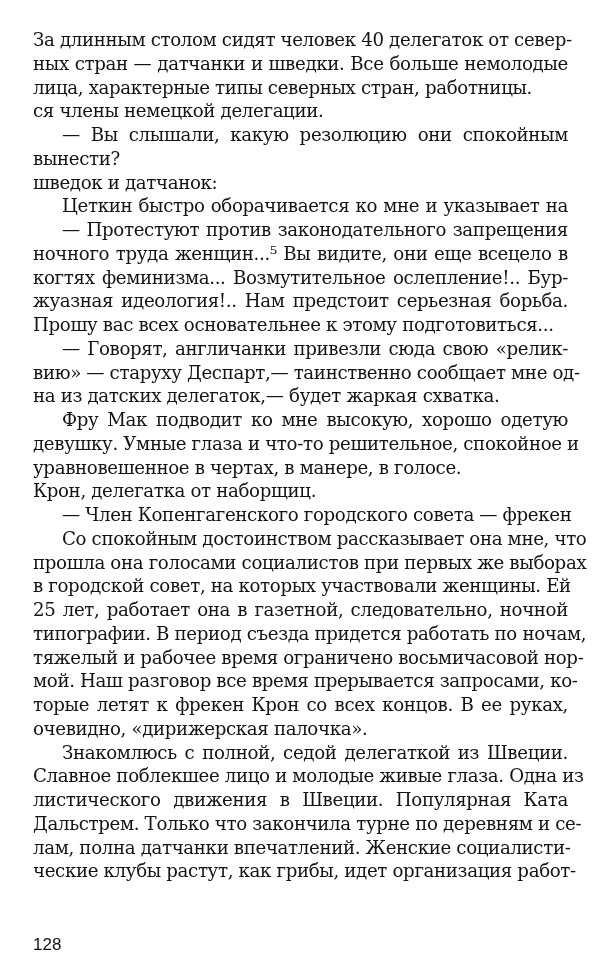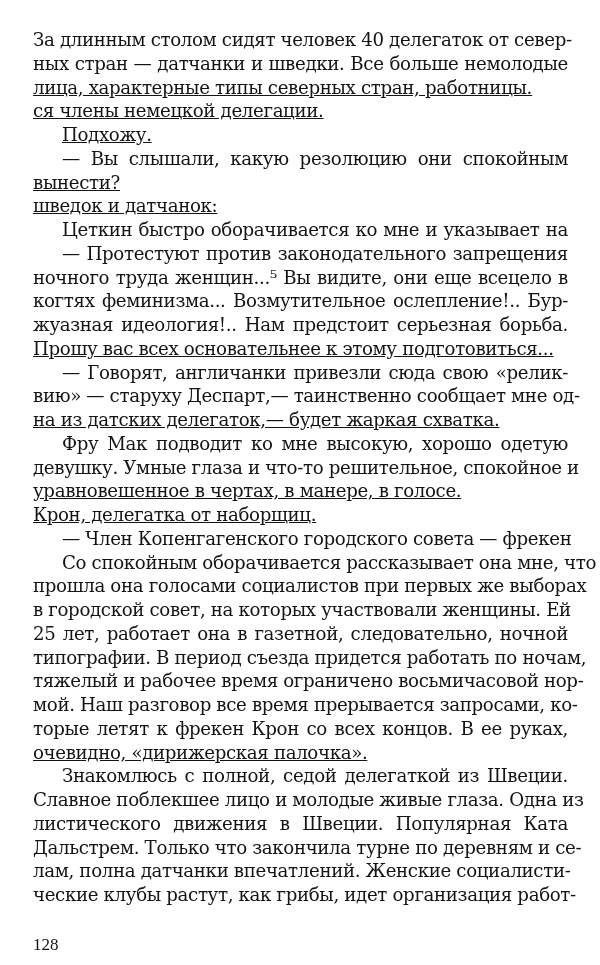--- a/index.html
+++ b/index.html
@@ -7,55 +7,54 @@
   .page {
     position: absolute; left: 33px; top: 28px; width: 535px;
     font-family: "DejaVu Serif", "Liberation Serif", serif;
     font-size: 18.2px; color: #141414;
   }
   .line {
     display: block; height: 23.75px; line-height: 23.75px;
     white-space: nowrap; text-align: justify; text-align-last: justify;
     letter-spacing: -0.35px;
   }
-  .line.last { text-align-last: left; text-decoration: underline; }
+  .line.last { text-align-last: left; }
   .line.indent { padding-left: 29px; }
   .folio {
     position: absolute; left: 33px; top: 935px;
-    font-family: Liberation Serif, serif;
+    font-family: Liberation Sans, sans-serif;
     font-size: 17px; color: #141414;
   }
 </style>
 </head>
 <body>
 
 <div class="page" id="page-body">
     <span class="line">За длинным столом сидят человек 40 делегаток от север-</span>
     <span class="line">ных стран — датчанки и шведки. Все больше немолодые</span>
     <span class="line last">лица, характерные типы северных стран, работницы.</span>
     <span class="line last">ся члены немецкой делегации.</span>
-    <span class="line indent last">Подхожу.</span>
     <span class="line indent">— Вы слышали, какую резолюцию они спокойным</span>
     <span class="line last">вынести?</span>
     <span class="line last">шведок и датчанок:</span>
     <span class="line indent">Цеткин быстро оборачивается ко мне и указывает на</span>
     <span class="line indent">— Протестуют против законодательного запрещения</span>
     <span class="line">ночного труда женщин...⁵ Вы видите, они еще всецело в</span>
     <span class="line">когтях феминизма... Возмутительное ослепление!.. Бур-</span>
     <span class="line">жуазная идеология!.. Нам предстоит серьезная борьба.</span>
     <span class="line last">Прошу вас всех основательнее к этому подготовиться...</span>
     <span class="line indent">— Говорят, англичанки привезли сюда свою «релик-</span>
     <span class="line">вию» — старуху Деспарт,— таинственно сообщает мне од-</span>
     <span class="line last">на из датских делегаток,— будет жаркая схватка.</span>
     <span class="line indent">Фру Мак подводит ко мне высокую, хорошо одетую</span>
     <span class="line">девушку. Умные глаза и что-то решительное, спокойное и</span>
     <span class="line last">уравновешенное в чертах, в манере, в голосе.</span>
     <span class="line last">Крон, делегатка от наборщиц.</span>
     <span class="line indent">— Член Копенгагенского городского совета — фрекен</span>
-    <span class="line indent">Со спокойным оборачивается рассказывает она мне, что</span>
+    <span class="line indent">Со спокойным достоинством рассказывает она мне, что</span>
     <span class="line">прошла она голосами социалистов при первых же выборах</span>
     <span class="line">в городской совет, на которых участвовали женщины. Ей</span>
     <span class="line">25 лет, работает она в газетной, следовательно, ночной</span>
     <span class="line">типографии. В период съезда придется работать по ночам,</span>
     <span class="line">тяжелый и рабочее время ограничено восьмичасовой нор-</span>
     <span class="line">мой. Наш разговор все время прерывается запросами, ко-</span>
     <span class="line">торые летят к фрекен Крон со всех концов. В ее руках,</span>
     <span class="line last">очевидно, «дирижерская палочка».</span>
     <span class="line indent">Знакомлюсь с полной, седой делегаткой из Швеции.</span>
     <span class="line">Славное поблекшее лицо и молодые живые глаза. Одна из</span>

